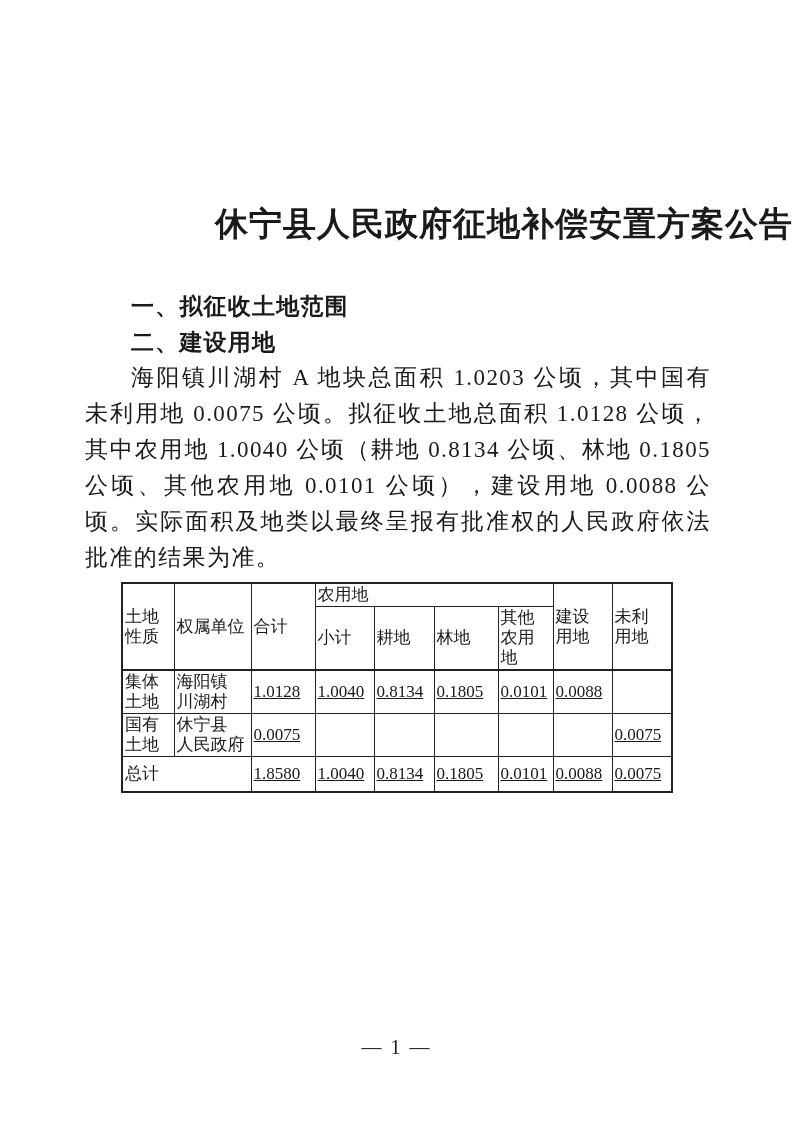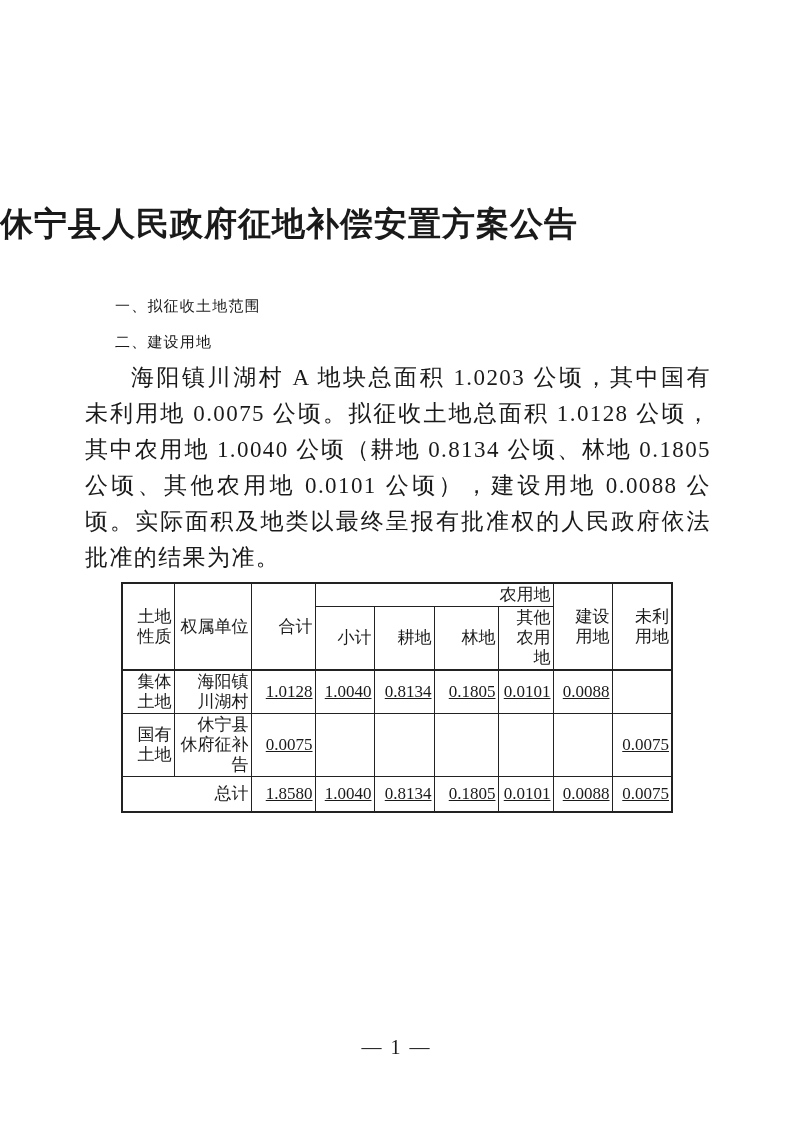--- a/index.html
+++ b/index.html
@@ -10,21 +10,21 @@
     position: relative;
     width: 793px;
     height: 1122px;
     margin: 0 auto;
     background: #ffffff;
     overflow: hidden;
   }
 
   .doc-title {
     padding-top: 204px;
-    text-align: left;
+    text-align: right;
     font-size: 33px;
     font-weight: bold;
     letter-spacing: 1px;
     line-height: 40px;
   }
 
   .doc-number {
     margin-top: 14px;
     text-align: center;
     font-size: 21px;
@@ -39,36 +39,36 @@
     line-height: 36px;
     letter-spacing: 1.4px;
     text-align: justify;
   }
 
   .doc-body p { text-indent: 2em; }
 
   .section-heading {
     text-indent: 2em;
     font-family: "Liberation Sans", "DejaVu Sans", sans-serif;
-    font-weight: normal;
-    font-size: 15px;
+    font-weight: bold;
+    font-size: 23px;
     letter-spacing: 1.2px;
   }
 
   table.land-table {
     margin: 6px 0 0 36px;
     border-collapse: collapse;
     table-layout: fixed;
     width: 552px;
     font-size: 17px;
     letter-spacing: 0;
   }
   table.land-table td {
     border: 1.5px solid #222222;
-    text-align: right;
+    text-align: left;
     vertical-align: middle;
     padding: 1px 2px;
     line-height: 20px;
     white-space: pre-line;
   }
   table.land-table { border: 2px solid #222222; }
   table.land-table .thick-bottom { border-bottom-width: 2.5px; }
   tr.r-head1 { height: 23px; }
   tr.r-head2 { height: 62px; }
   tr.r-body  { height: 43px; }
@@ -140,21 +140,21 @@
           <td class="num">0.8134</td>
           <td class="num">0.1805</td>
           <td class="num">0.0101</td>
           <td class="num">0.0088</td>
           <td class="num"></td>
         </tr>
         <tr class="r-body">
           <td>国有
 土地</td>
           <td>休宁县
-休府征补告</td>
+人民政府</td>
           <td class="num">0.0075</td>
           <td class="num"></td>
           <td class="num"></td>
           <td class="num"></td>
           <td class="num"></td>
           <td class="num"></td>
           <td class="num">0.0075</td>
         </tr>
         <tr class="r-total">
           <td colspan="2">总计</td>

